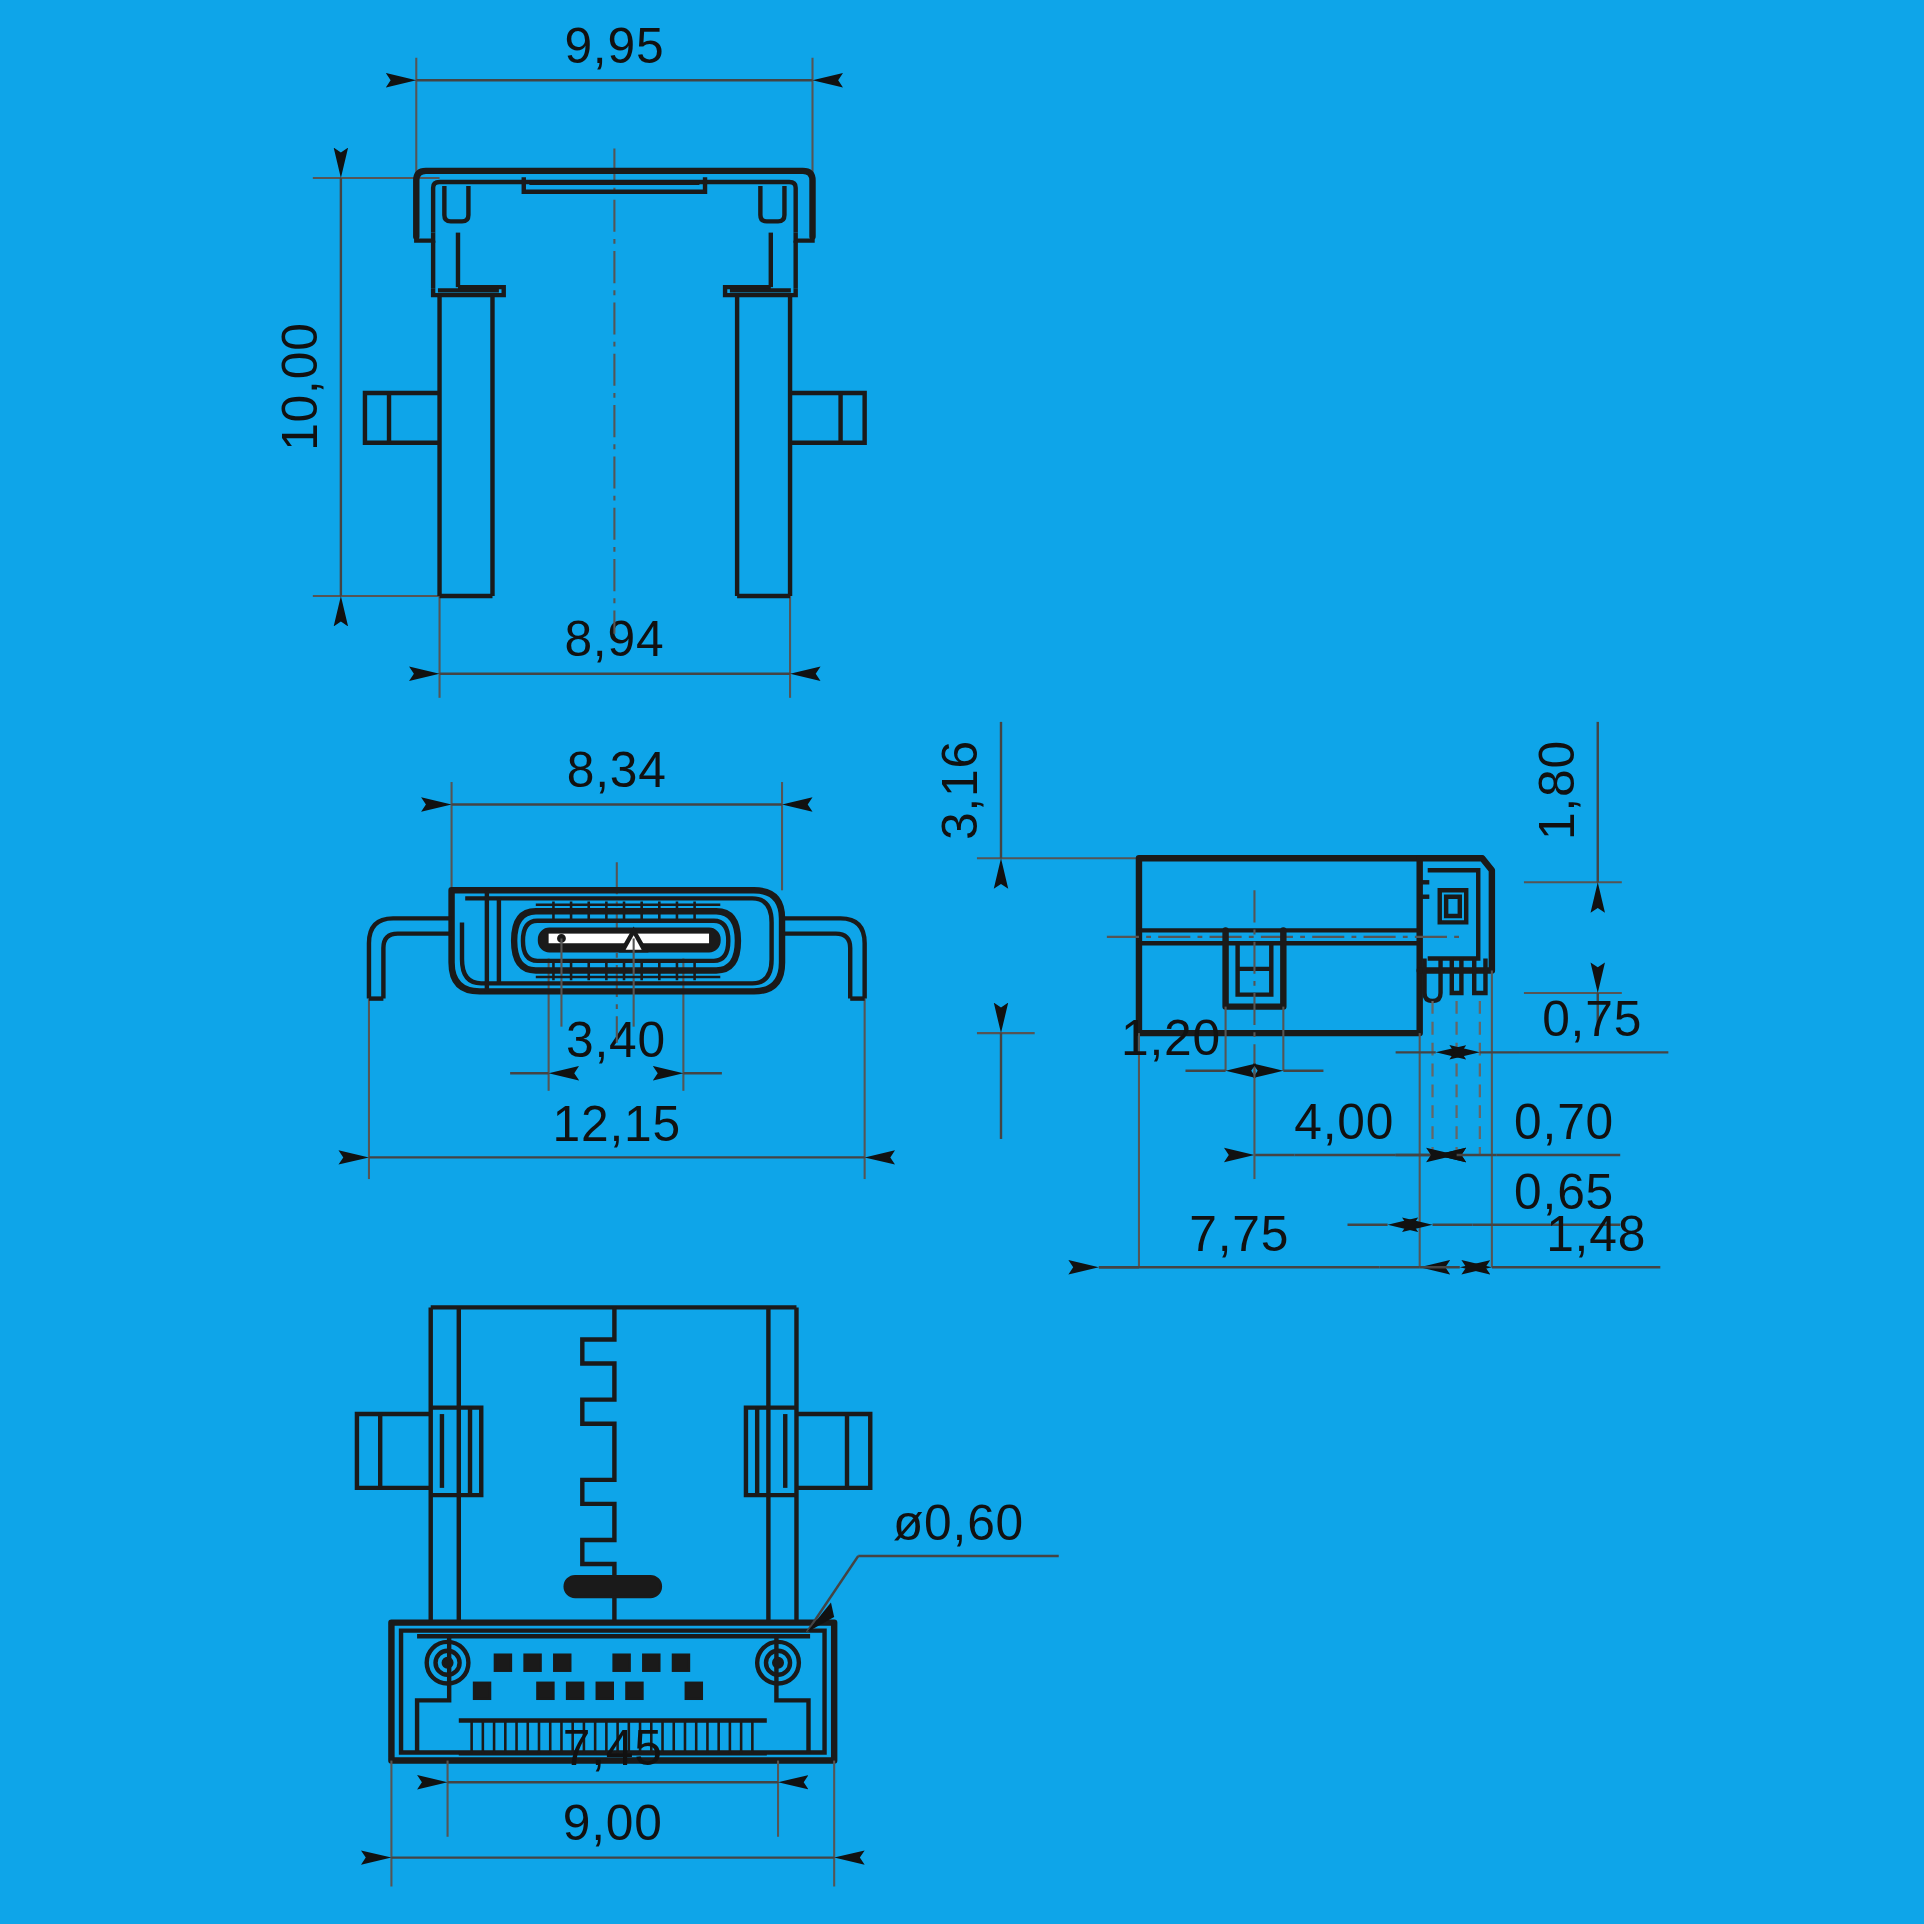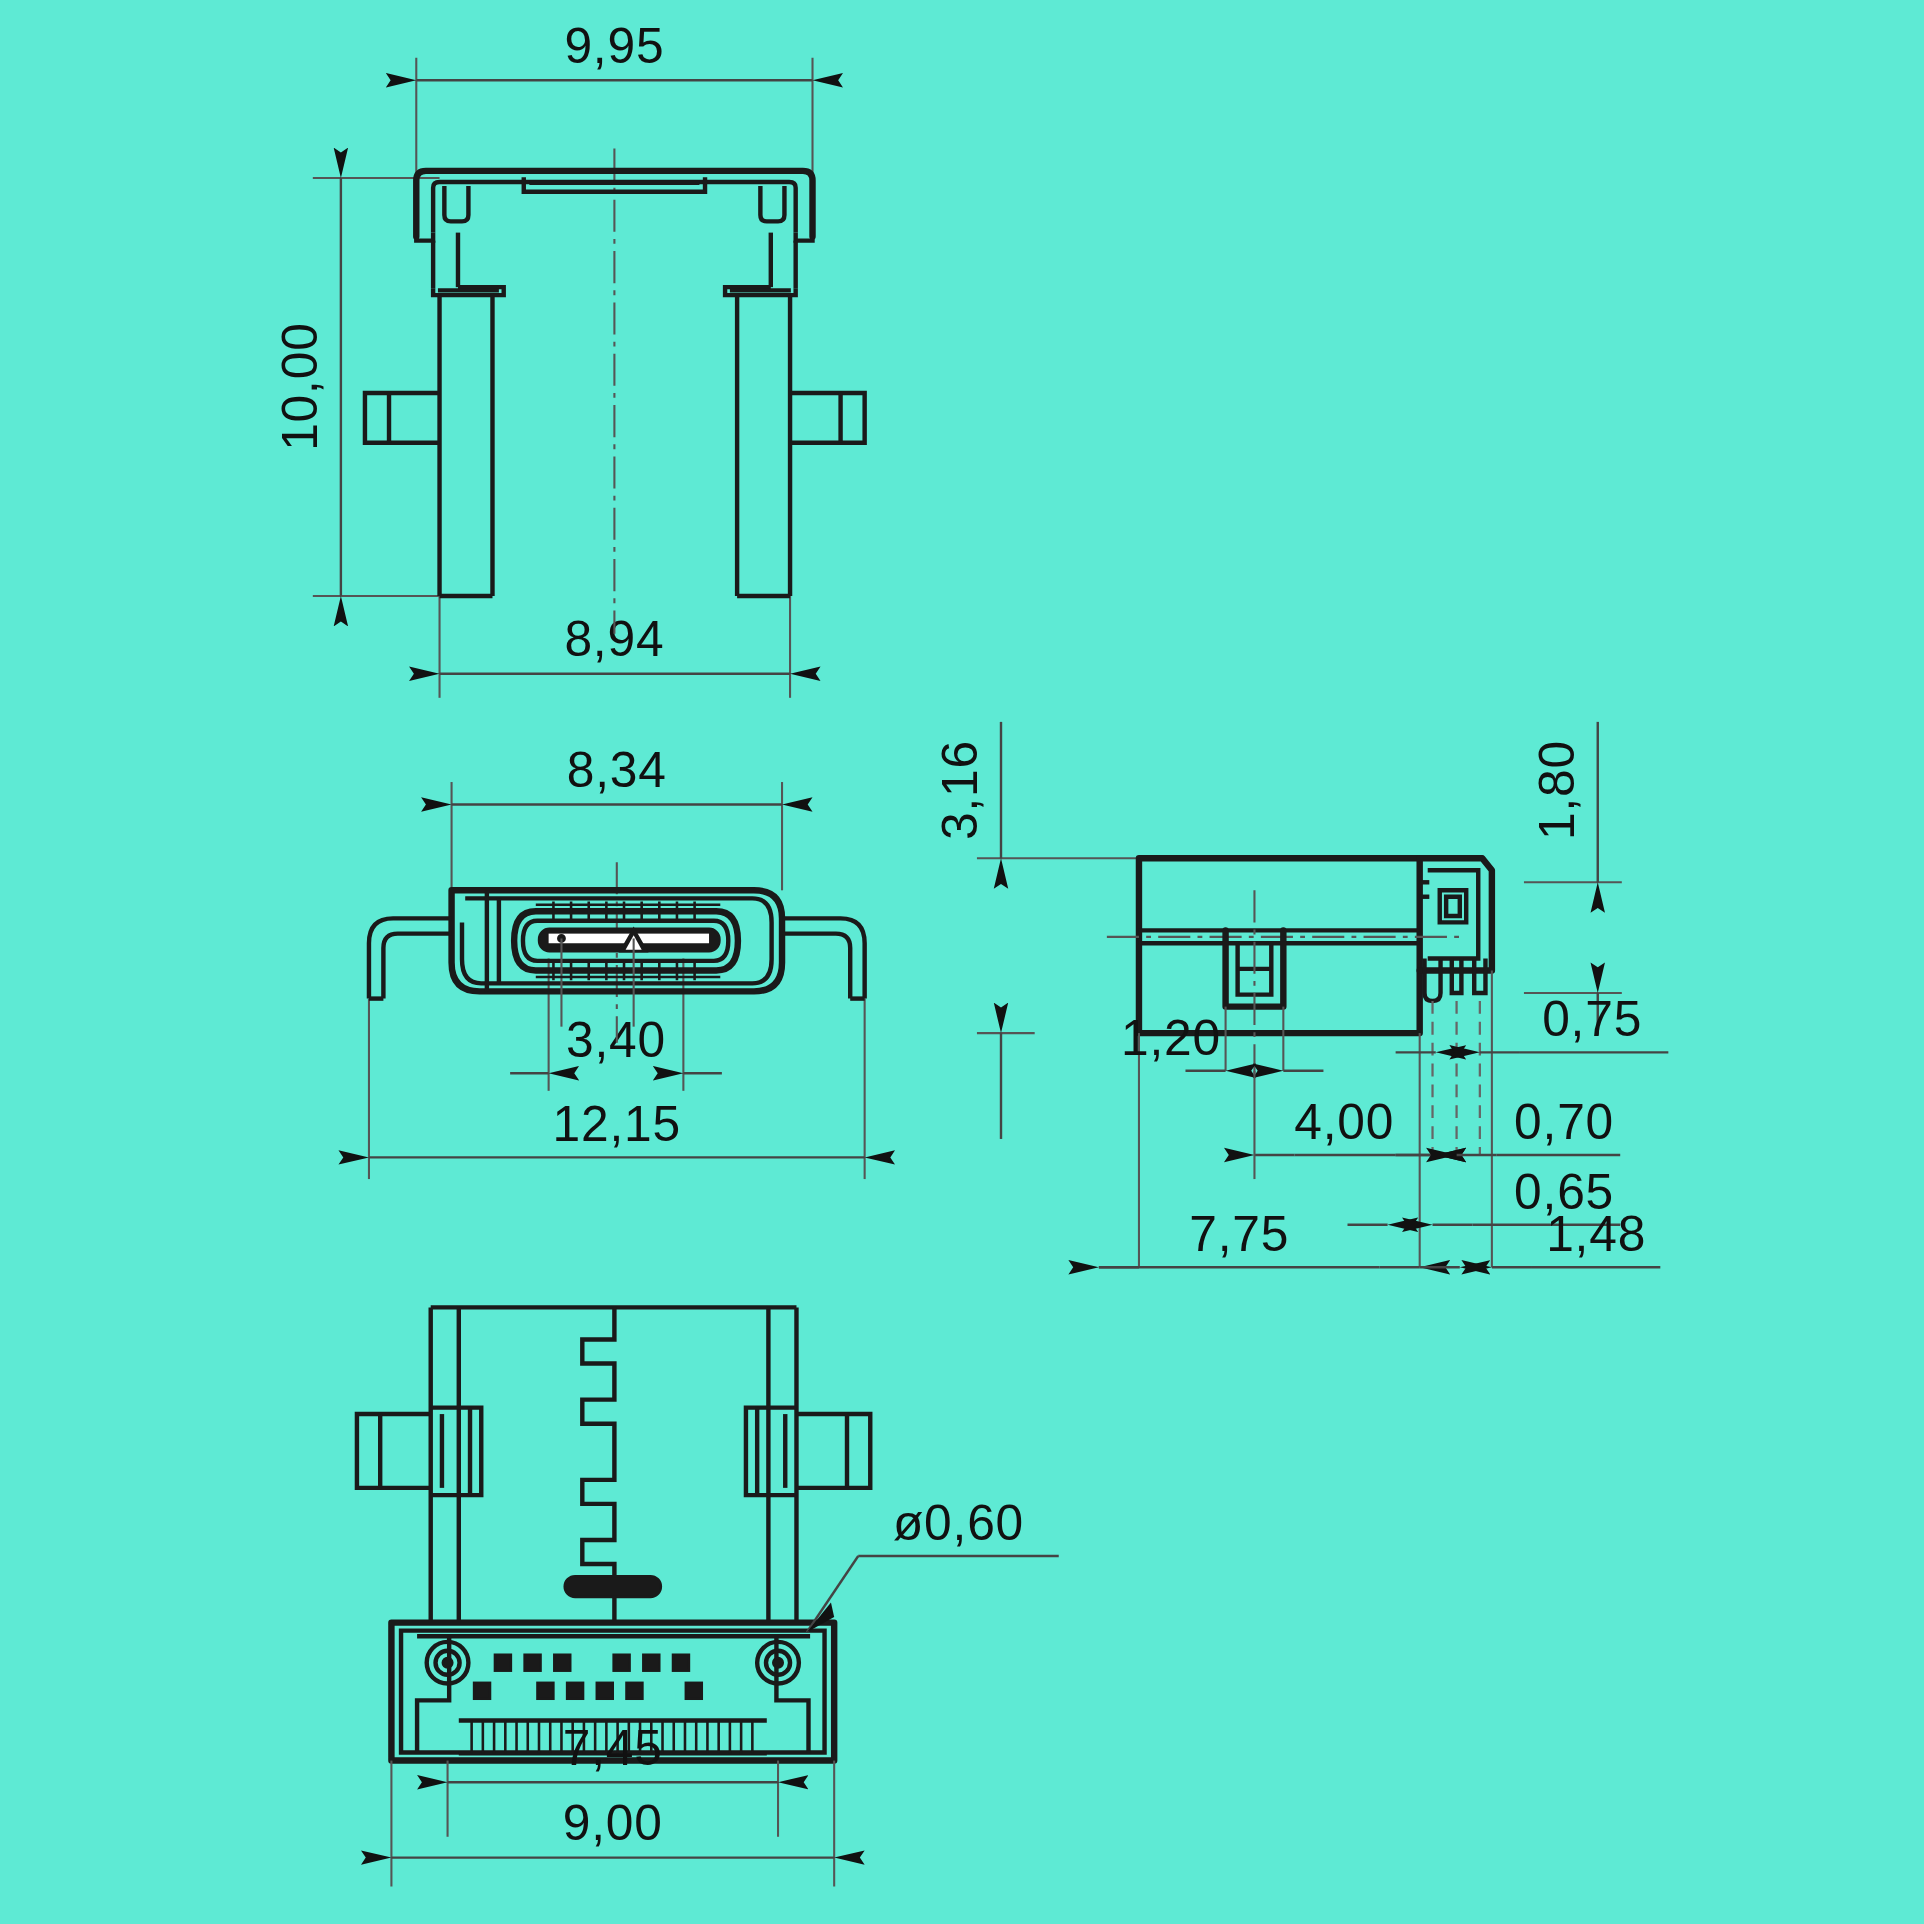--- a/index.html
+++ b/index.html
@@ -1,18 +1,18 @@
 <!DOCTYPE html>
 <html style="font-size:13px"><head>
 <meta charset="utf-8">
 <style>
   html,body{margin:0;padding:0;background:#ffffff;}
   body{width:1925px;height:1925px;overflow:hidden;
        font-family:"Liberation Sans", sans-serif;}
-  #sheet{position:relative;width:1925px;height:1925px;background:#5eead4;}
+  #sheet{position:relative;width:1925px;height:1925px;background:#0ea5e9;}
   svg{display:block;}
   .obj{fill:none;stroke:#1a1a1a;stroke-width:5.5;stroke-linejoin:miter;stroke-linecap:butt;}
   .obj-th{fill:none;stroke:#1a1a1a;stroke-width:8;stroke-linejoin:round;stroke-linecap:round;}
   .obj-thin{fill:none;stroke:#1a1a1a;stroke-width:3.2;}
   .filled{fill:#1a1a1a;stroke:#1a1a1a;stroke-width:3;}
   .dimline{fill:none;stroke:#444;stroke-width:3.0;}
   .extline{fill:none;stroke:#555;stroke-width:2.6;}
   .center{fill:none;stroke:#555;stroke-width:2.6;stroke-dasharray:40 9 6 9;}
   .hidden{fill:none;stroke:#666;stroke-width:2.8;stroke-dasharray:16 10;}
   .arrow{fill:#111;stroke:none;}

